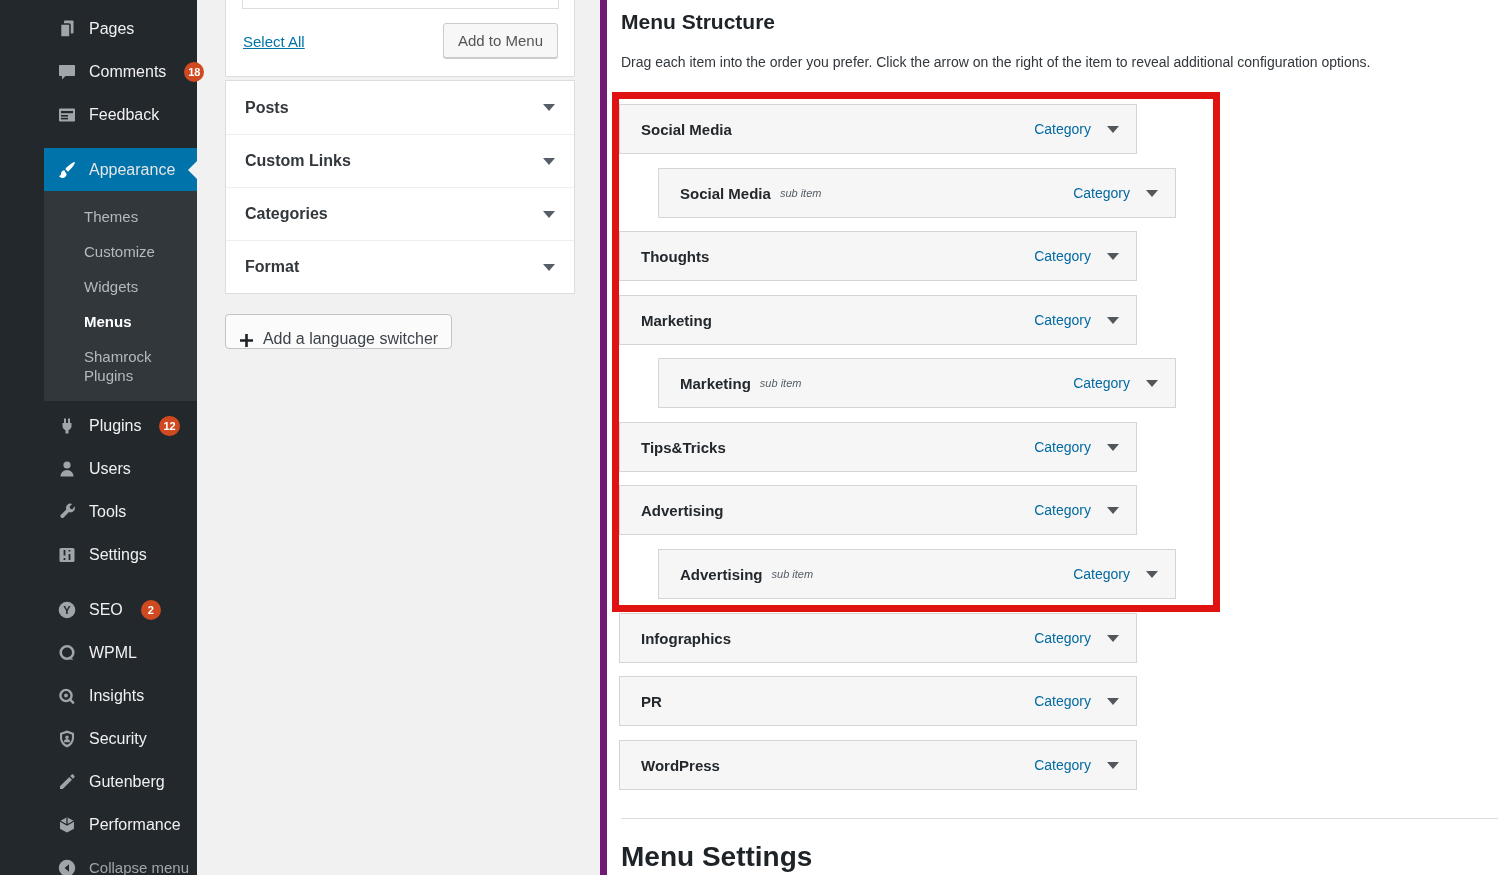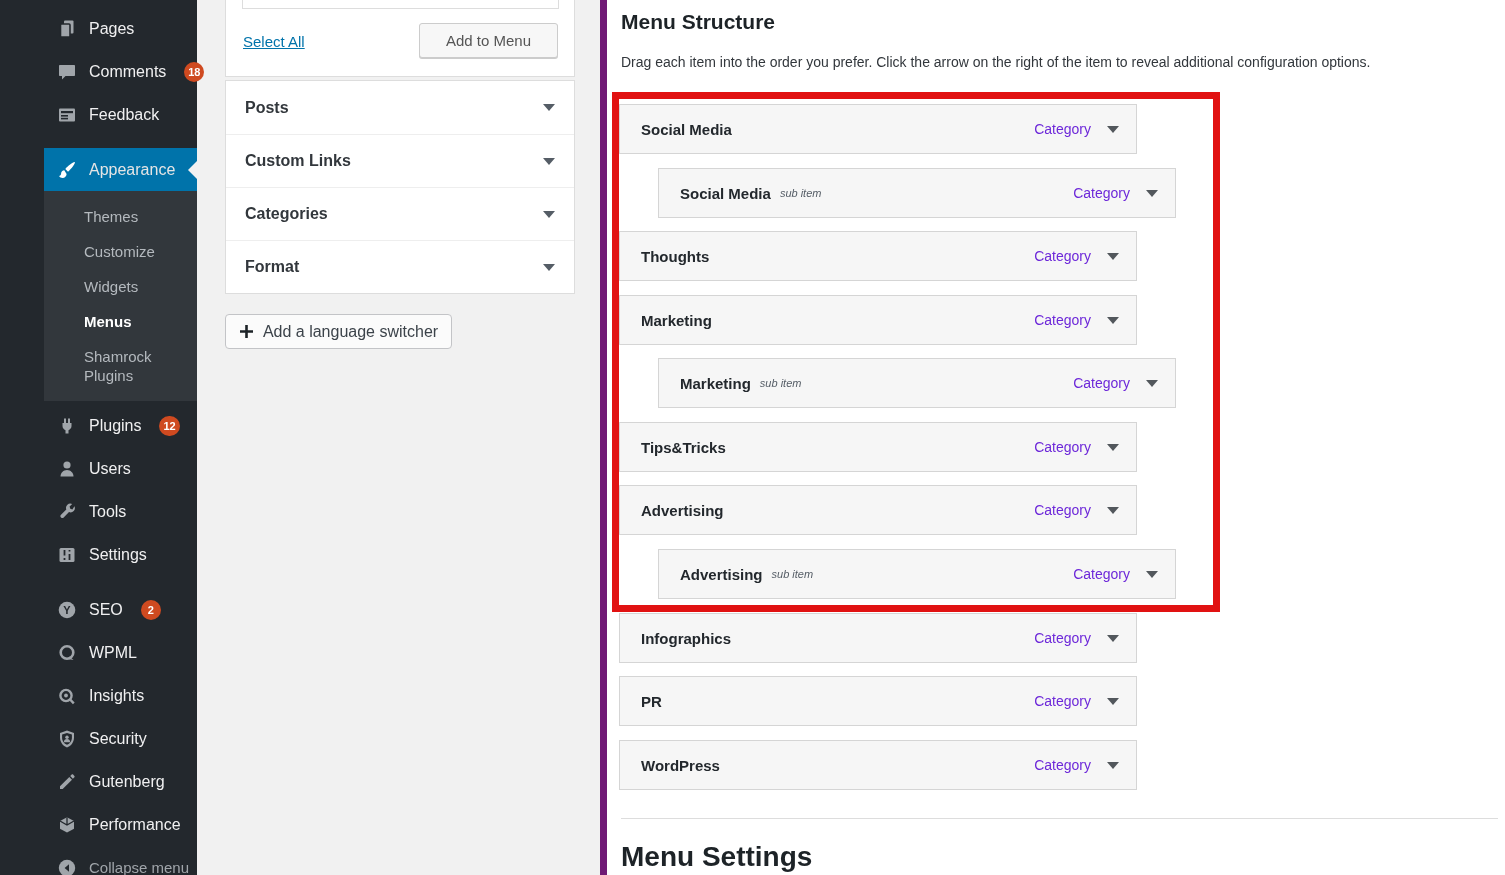--- a/index.html
+++ b/index.html
@@ -59,21 +59,21 @@
   }
   .remnant {
     position:absolute; left:16px; top:0; width:317px; height:9px;
     border:1px solid #ddd; border-top:none; background:#fff;
   }
   .select-all {
     position:absolute; left:17px; top:33px;
     font-size:15px; color:#0073aa; text-decoration:underline; cursor:pointer;
   }
   .add-btn {
-    position:absolute; right:16px; top:23px; height:35px; padding:0 26px;
+    position:absolute; right:16px; top:23px; height:35px; padding:0 14px;
     background:#f7f7f7; border:1px solid #ccc; border-radius:3px;
     box-shadow:0 1px 0 #ccc;
     font-family:"Liberation Sans",sans-serif; font-size:15px; color:#555; cursor:pointer;
   }
   .accordion {
     position:absolute; left:28px; top:80px; width:350px;
     background:#0f172a; border:1px solid #ddd;
   }
   .acc-row {
     display:flex; align-items:center; justify-content:space-between;
@@ -83,21 +83,21 @@
   .acc-row:first-child { border-top:none; }
   .acc-title { font-weight:bold; font-size:16px; color:#32373c; }
   .tri-down {
     width:0; height:0;
     border-left:6px solid transparent; border-right:6px solid transparent;
     border-top:7px solid #667;
   }
   .acc-row .tri-down { border-top-color:#555d66; }
   .lang-btn {
     position:absolute; left:28px; top:314px; width:227px; height:35px;
-    display:flex; align-items:center; justify-content:center; gap:9px;
+    display:flex; align-items:flex-end; justify-content:center; gap:9px;
     background:#fbfbfb; border:1px solid #c3c4c7; border-radius:4px;
     font-family:"Liberation Sans",sans-serif; font-size:16px; color:#3c434a; cursor:pointer;
   }
   .plus-icon { display:inline-flex; }
 
   
   #main {
     position:absolute; left:600px; top:0; width:905px; height:875px;
     background:#fff; border-left:7px solid #701a75;
   }
@@ -111,21 +111,21 @@
     position:absolute; width:518px; height:50px;
     background:#f6f6f6; border:1px solid #d5d5d5;
     display:flex; align-items:center;
     padding:0 17px 0 21px; cursor:move;
   }
   .menu-row.depth0 { left:12px; }
   .menu-row.depth1 { left:51px; }
   .mi-title { font-weight:bold; font-size:15px; color:#23282d; }
   .mi-sub   { font-style:italic; font-size:11px; color:#555d66; margin-left:9px; }
   .mi-right { margin-left:auto; display:flex; align-items:center; gap:16px; }
-  .mi-type  { font-size:14px; color:#6d28d9;margin-left:16px; }
+  .mi-type  { font-size:14px; color:#0369a1;margin-left:16px; }
   .mi-arrow { border-top-color:#52575c; cursor:pointer; }
   .divider { position:absolute; left:14px; top:818px; width:877px; border-top:1px solid #ddd; }
   .settings-title { position:absolute; left:14px; top:841px; font-size:28px; font-weight:bold; color:#1d2327; }
 </style>
 </head>
 <body>
 
 <aside id="sidebar">
   <nav>
 

